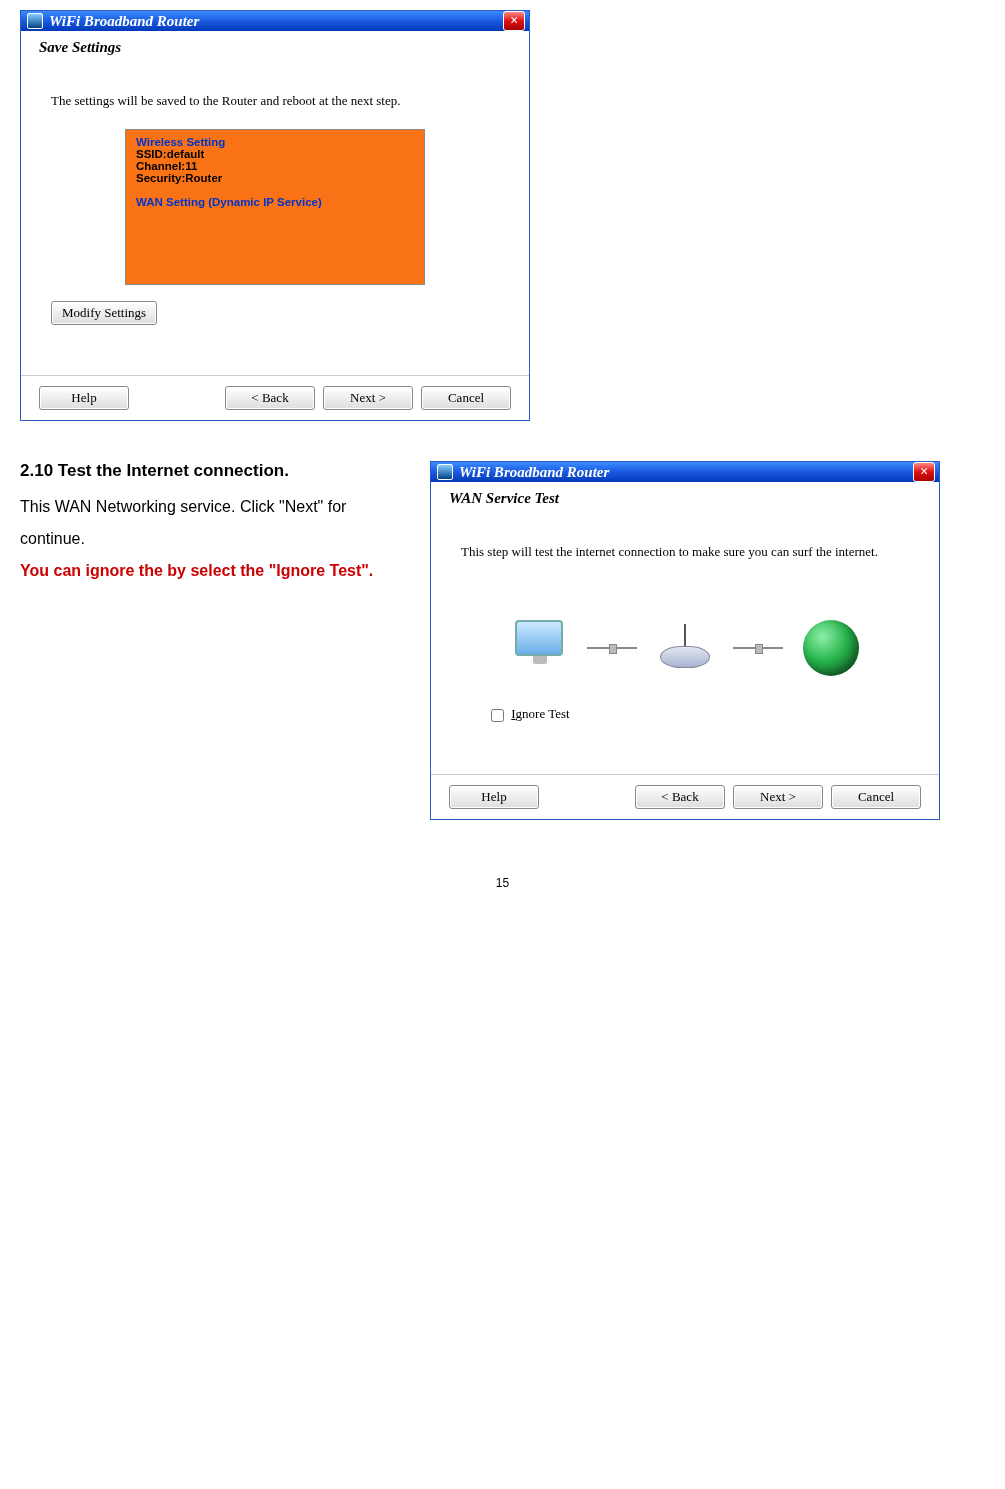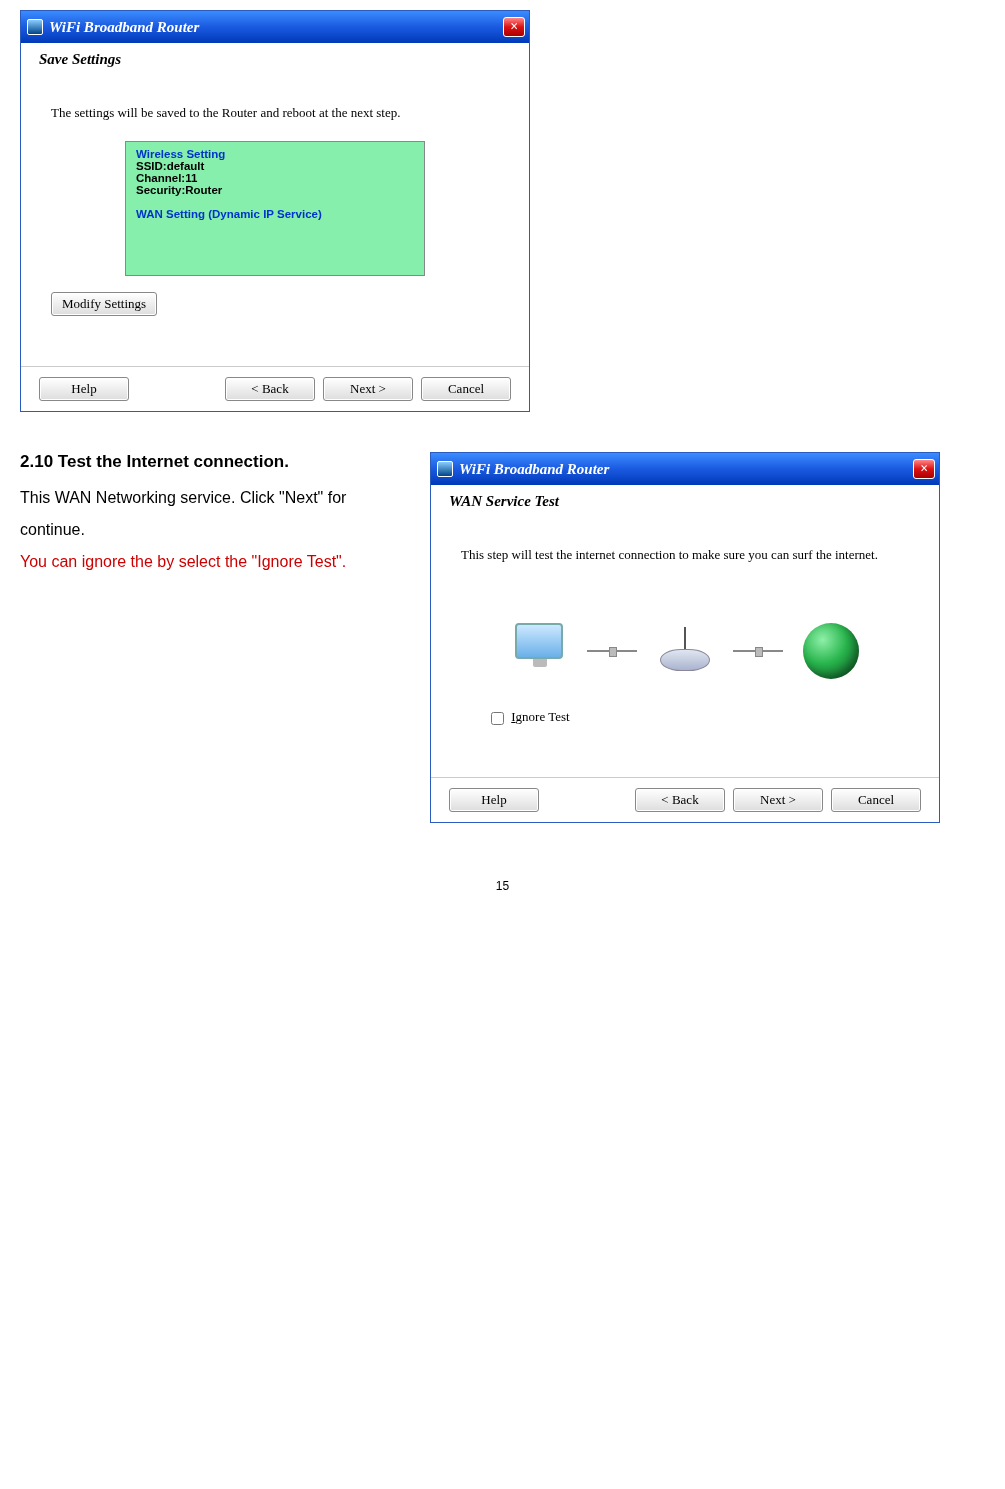--- a/index.html
+++ b/index.html
@@ -22,29 +22,29 @@
     }
     .left-col h3 {
       font-size: 17px;
       font-weight: bold;
       margin-bottom: 10px;
     }
     .left-col p {
       font-size: 16px;
       line-height: 2;
     }
-    .warn { color: #c00; }
+    .warn { color: #c00; font-weight: bold; }
     .dialog {
       width: 510px;
       border: 1px solid #2a5cbf;
       background: #fff;
       font-size: 12px;
     }
     .titlebar {
-      height: 32px;
+      height: 20px;
       background: linear-gradient(to bottom, #3b8cff 0%, #1a5ae0 50%, #0039b8 100%);
       display: flex;
       align-items: center;
       padding: 0 4px 0 6px;
       color: #fff;
       font-weight: bold;
       font-style: italic;
       font-family: "Times New Roman", serif;
       font-size: 15px;
     }
@@ -84,24 +84,24 @@
       padding: 30px 30px 20px 30px;
       min-height: 260px;
       font-family: "Times New Roman", serif;
       font-size: 13px;
     }
     .body-text {
       margin-bottom: 20px;
     }
     .settings-box {
       width: 300px;
-      height: 135px;
+      height: 156px;
       margin: 0 auto 16px auto;
       border: 1px solid #888;
-      background: #86efac;
+      background: #f97316;
       padding: 6px 10px;
       font-family: Arial, sans-serif;
       font-size: 11.5px;
       font-weight: bold;
       overflow: auto;
     }
     .settings-box .heading { color: #0033cc; }
     .modify-row {
       display: flex;
       justify-content: flex-start;

